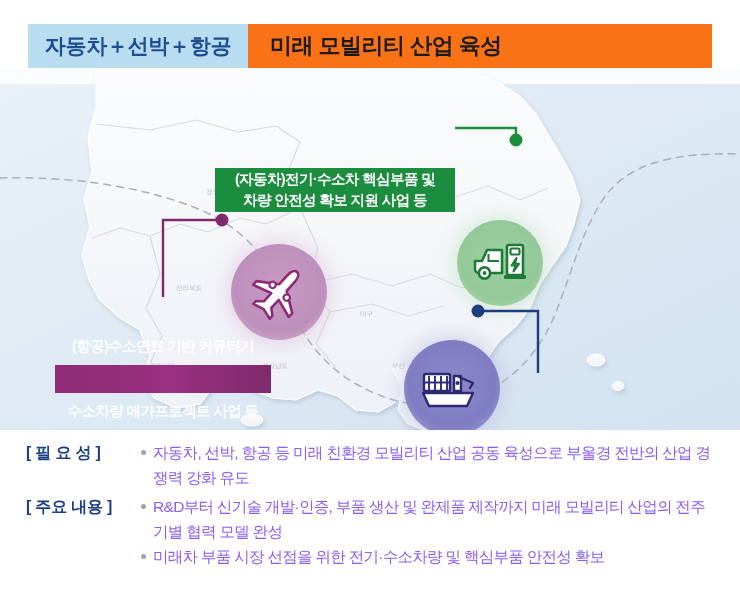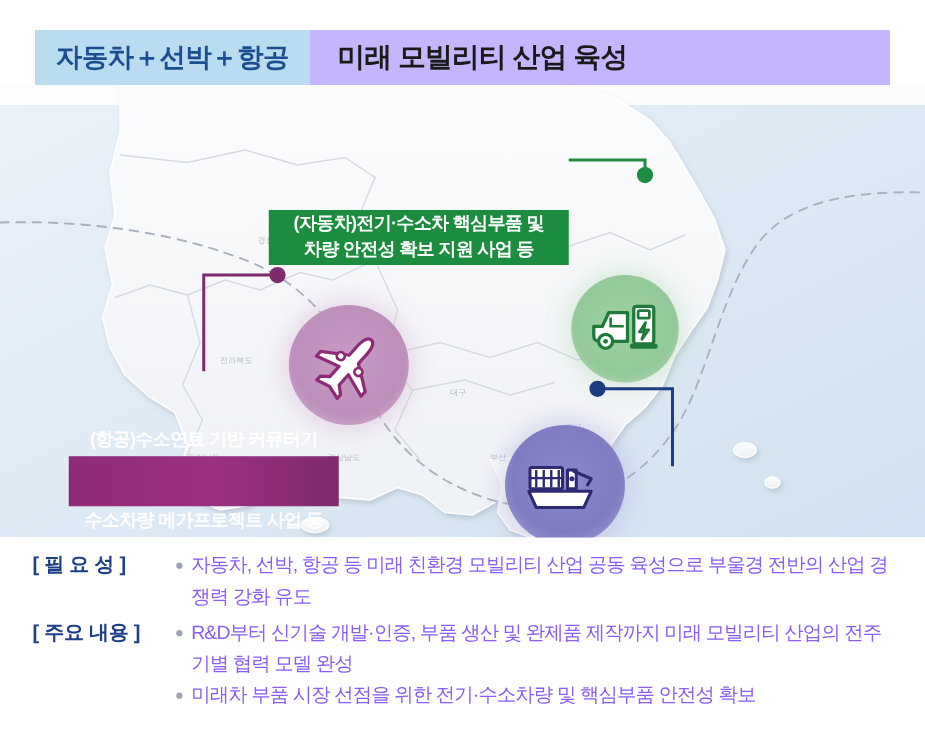--- a/index.html
+++ b/index.html
@@ -36,21 +36,21 @@
     display: flex;
     align-items: center;
     justify-content: center;
     color: #1d4e8f;
     font-size: 21px;
     font-weight: bold;
     letter-spacing: -0.3px;
   }
   .header-title {
     flex: 1;
-    background: #c4b5fd;
+    background: #f97316;
     display: flex;
     align-items: center;
     padding-left: 22px;
     color: #1a1a1a;
     font-size: 22px;
     font-weight: bold;
     letter-spacing: -0.5px;
   }
 
   
@@ -118,21 +118,21 @@
     left: 215px;
     top: 100px;
     width: 240px;
     height: 44px;
     background: #1c8c3e;
   }
   .callout.purple {
     left: 55px;
     top: 297px;
     width: 216px;
-    height: 40px;
+    height: 28px;
     background: linear-gradient(90deg, #8e2b76 0%, #9a3080 55%, #7e2a6c 100%);
     gap: 44px;
   }
 
   
   .notes {
     position: absolute;
     left: 0;
     top: 440px;
     width: 740px;

